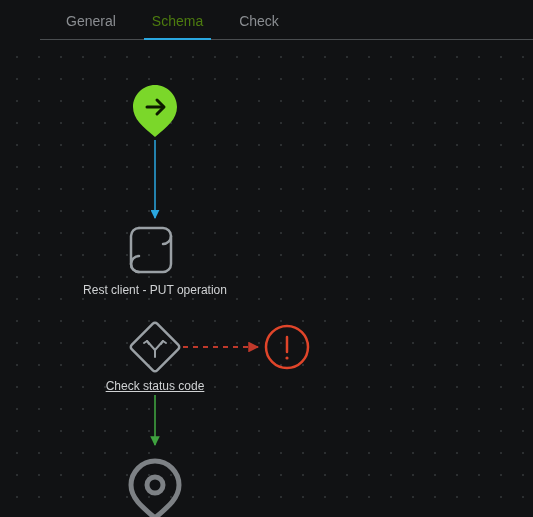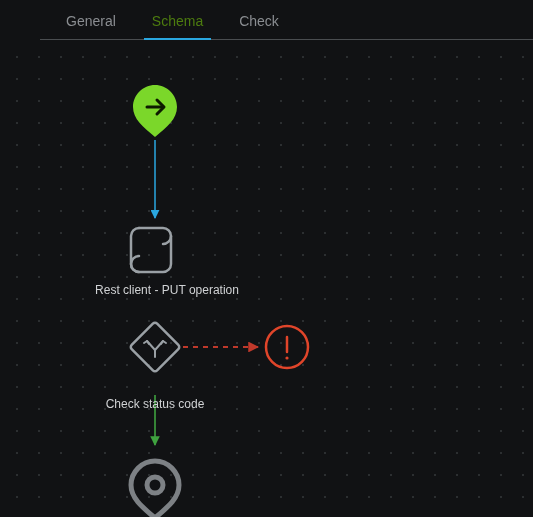--- a/index.html
+++ b/index.html
@@ -128,16 +128,16 @@
     </g>
 
     <line x1="155" y1="355" x2="155" y2="405" stroke="#3fa23f" stroke-width="1.6" marker-end="url(#arr-green)"></line>
 
     <g transform="translate(155,445)">
       <path d="M0 -24 C13 -24 24 -13 24 0 C24 13 13 22 0 33 C-13 22 -24 13 -24 0 C-24 -13 -13 -24 0 -24 Z" fill="none" stroke="#7d8185" stroke-width="5"></path>
       <circle r="8" fill="none" stroke="#7d8185" stroke-width="5"></circle>
     </g>
   </svg>
 
-  <div class="node-label" style="left:167px; top:242px;">Rest client - PUT operation</div>
-  <div class="node-label" style="left:155px; top:356px;">Check status code</div>
+  <div class="node-label" style="left:155px; top:242px;">Rest client - PUT operation</div>
+  <div class="node-label" style="left:155px; top:338px;text-decoration:underline;">Check status code</div>
 
 </div>
 
 </body></html>

